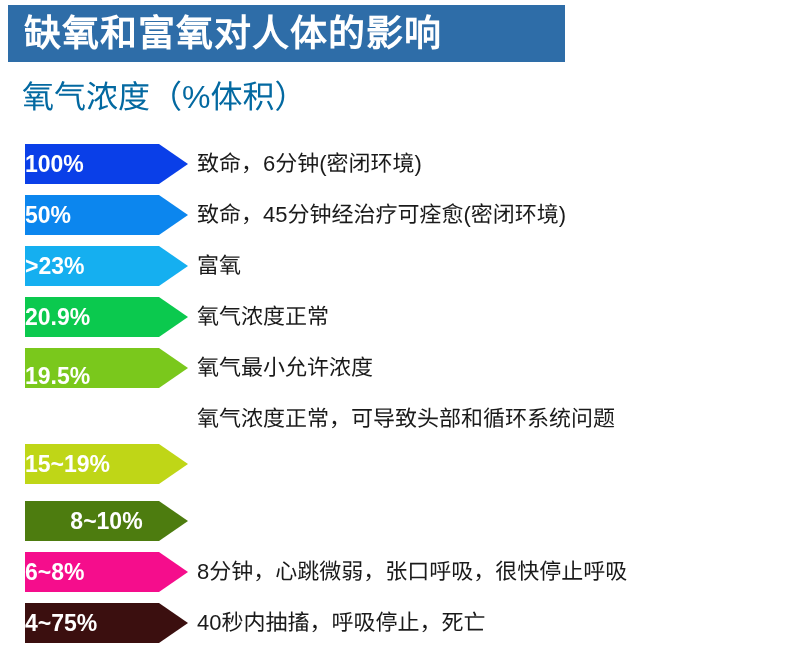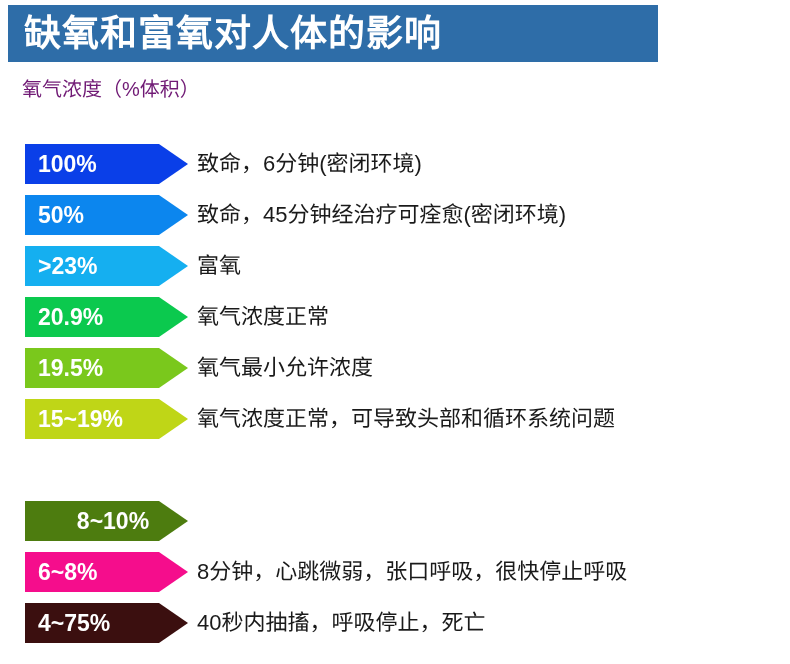--- a/index.html
+++ b/index.html
@@ -14,21 +14,21 @@
     font-family: "Liberation Sans", "DejaVu Sans", sans-serif;
     overflow: hidden;
     position: relative;
   }
 
   
   .title-banner {
     position: absolute;
     left: 8px;
     top: 5px;
-    width: 650px;
+    width: 557px;
     height: 57px;
     background: #2e6da8;
     display: flex;
     align-items: center;
     box-sizing: border-box;
     padding-left: 16px;
   }
   .title-text {
     color: #ffffff;
     font-size: 37px;
@@ -36,22 +36,22 @@
     letter-spacing: 1px;
     line-height: 1;
     white-space: nowrap;
   }
 
   
   .subtitle {
     position: absolute;
     left: 22px;
     top: 76px;
-    font-size: 20px;
-    color: #701a75;
+    font-size: 32px;
+    color: #0369a1;
     line-height: 1.35;
     white-space: nowrap;
   }
 
   
   .rows {
     position: absolute;
     left: 0;
     top: 144px;
     width: 790px;
@@ -64,21 +64,20 @@
     position: absolute;
     left: 25px;
     top: 0;
     width: 163px;
     height: 40px;
     -webkit-clip-path: polygon(0 0, 82.2% 0, 100% 50%, 82.2% 100%, 0 100%);
     clip-path: polygon(0 0, 82.2% 0, 100% 50%, 82.2% 100%, 0 100%);
     display: flex;
     align-items: center;
     box-sizing: border-box;
-    padding-left: 13px;
   }
   .arrow-label {
     color: #ffffff;
     font-size: 23px;
     font-weight: bold;
     line-height: 1;
     white-space: nowrap;
   }
   .desc {
     position: absolute;
@@ -121,27 +120,27 @@
       </div>
       <div class="desc">富氧</div>
     </div>
     <div class="row">
       <div class="arrow" style="background: rgb(11, 201, 78);">
         <span class="arrow-label">20.9%</span>
       </div>
       <div class="desc">氧气浓度正常</div>
     </div>
     <div class="row">
-      <div class="arrow" style="background: rgb(122, 200, 28);">
+      <div class="arrow" style="background: rgb(122, 200, 28); align-items: flex-end;">
         <span class="arrow-label">19.5%</span>
       </div>
       <div class="desc">氧气最小允许浓度</div>
     </div>
     <div class="row">
-      <div class="arrow" style="background: rgb(191, 214, 23);">
+      <div class="arrow" style="background: rgb(191, 214, 23); margin-top: 45px;">
         <span class="arrow-label">15~19%</span>
       </div>
       <div class="desc">氧气浓度正常，可导致头部和循环系统问题</div>
     </div>
     <div class="row">
     </div>
     <div class="row">
       <div class="arrow" style="background: #4d7c0f; justify-content: center;">
         <span class="arrow-label">8~10%</span>
       </div>

